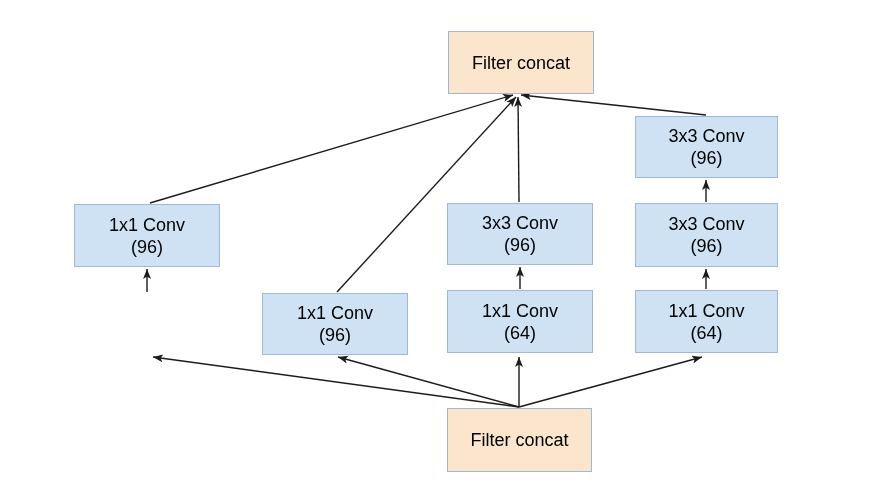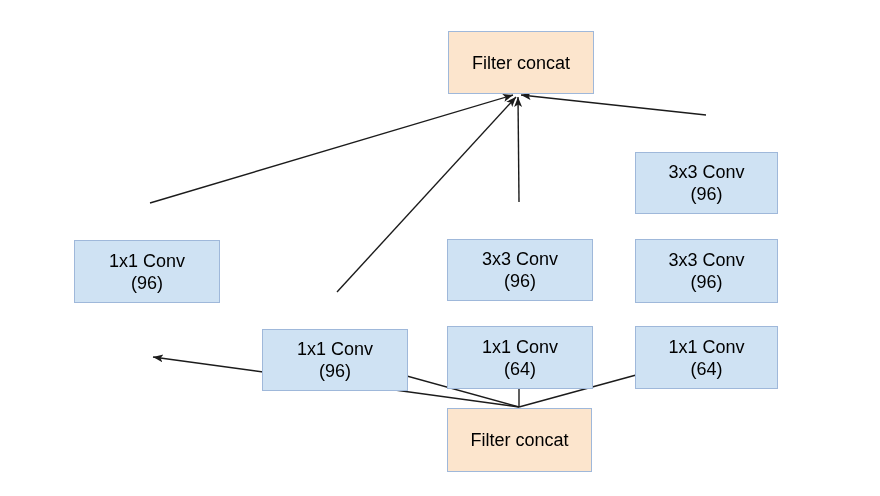--- a/index.html
+++ b/index.html
@@ -39,21 +39,21 @@
     display: flex;
     flex-direction: column;
     align-items: center;
     justify-content: center;
     text-align: center;
     color: var(--text-color);
     font-size: 18px;
     line-height: 22px;
   }
   .node.concat { background: var(--concat-fill); }
-  .node.block  { background: var(--block-fill); margin-top: 36px; }
+  .node.block  { background: var(--block-fill); }
 </style>
 </head>
 <body>
 
 <div id="diagram">
   <svg id="edges-layer" viewBox="0 0 880 496" xmlns="http://www.w3.org/2000/svg">
     <defs>
       <marker id="arrowhead" markerUnits="userSpaceOnUse" markerWidth="11" markerHeight="9" refX="10" refY="4" orient="auto">
         <path d="M0,0 L10,4 L0,8 L2.4,4 Z"></path>
       </marker>

